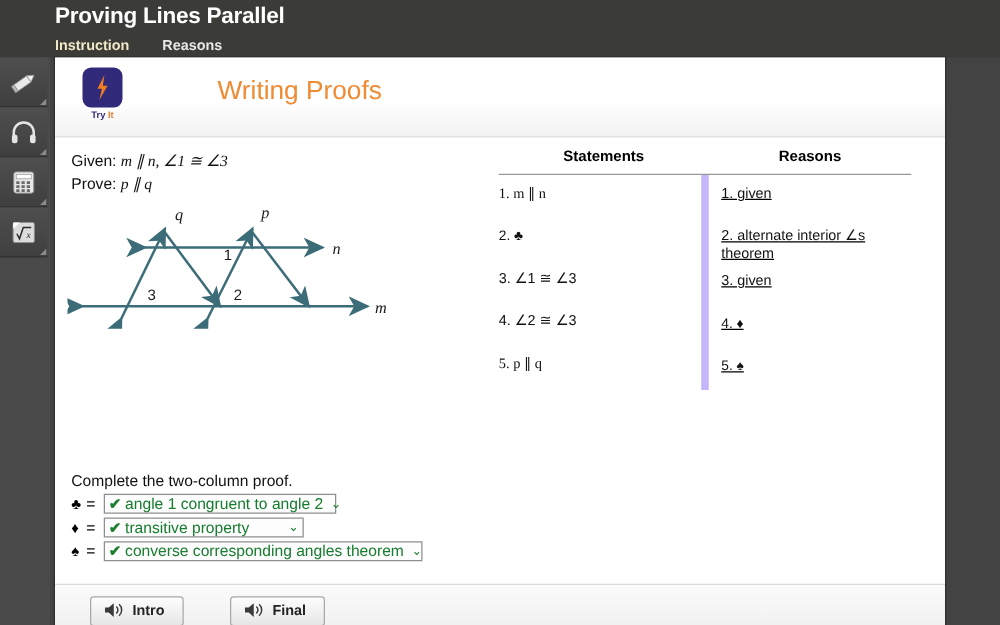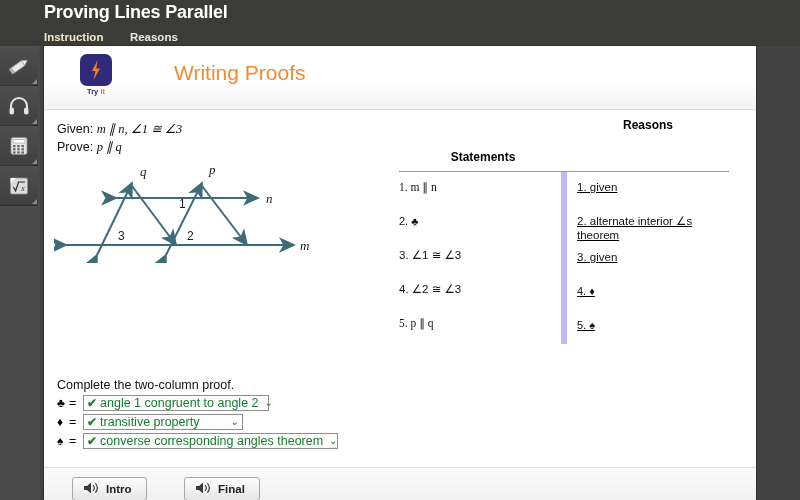--- a/index.html
+++ b/index.html
@@ -49,21 +49,21 @@
     background: #ffffff;
     box-shadow: 0 0 0 1px #2e2e2e;
     overflow: hidden;
   }
 
   #panel-head {
     position: relative; height: 64px;
     background: linear-gradient(#ffffff 0%, #ffffff 55%, #f2f2f2 100%);
     border-bottom: 1px solid #dcdcdc;
   }
-  #tryit { position: absolute; left: 30px; top: 8px; width: 44px; text-align: center; }
+  #tryit { position: absolute; left: 16px; top: 8px; width: 44px; text-align: center; }
   #tryit-badge {
     width: 32px; height: 32px; margin: 0 auto;
     background: #312a7a; border-radius: 7px;
     display: flex; align-items: center; justify-content: center;
   }
   #tryit-label { font-size: 7.5px; font-weight: bold; margin-top: 1px; }
   #tryit-label .t1 { color: #312a7a; }
   #tryit-label .t2 { color: #e8833a; }
   #panel-title {
     position: absolute; left: 130px; top: 15px;
@@ -92,21 +92,21 @@
     font-size: 12.5px; color: #167c2e; white-space: nowrap;
   }
   .dd-check { color: #1a7f30; font-weight: bold; margin-right: 3px; font-size: 12px; }
   .dd-text { flex: 1; }
   .dd-caret { margin-left: 6px; font-size: 10px; color: #167c2e; }
 
   
   #proof { position: absolute; left: 355px; top: 2px; width: 330px; }
   #proof-head { display: flex; border-bottom: 1px solid #999; }
   .ph { font-size: 12px; font-weight: bold; color: #000; text-align: center; padding: 6px 0 7px 0; }
-  .ph.left { width: 168px; margin-top: 32px; }
+  .ph.left { width: 168px; }
   .ph.right { width: 162px; }
   #proof-rows { display: flex; }
   #col-stmt { width: 168px; border-right: 6px solid #c4b5fd; }
   #col-reason { width: 162px; padding-left: 10px; text-decoration: underline; }
   .cell { font-size: 11.5px; color: #111; line-height: 14px; min-height: 34px; padding-top: 8px; }
   .sym { font-size: 11px; }
 
   
   #panel-foot {
     position: absolute; left: 0; bottom: 0; width: 712px; height: 33px;

